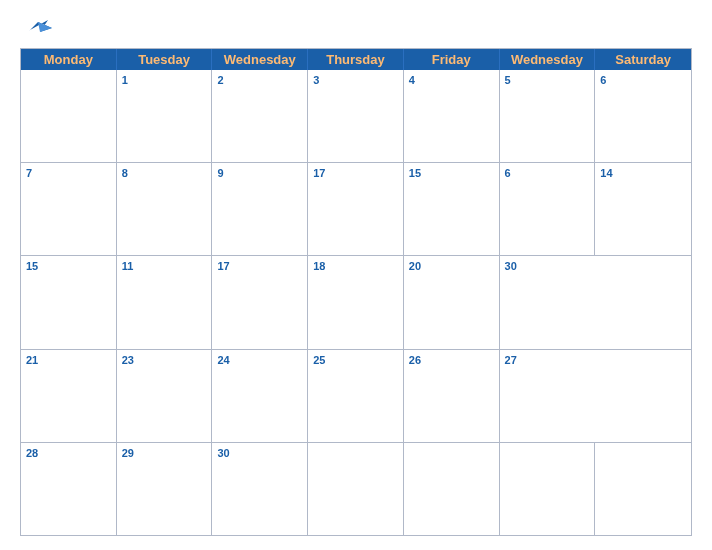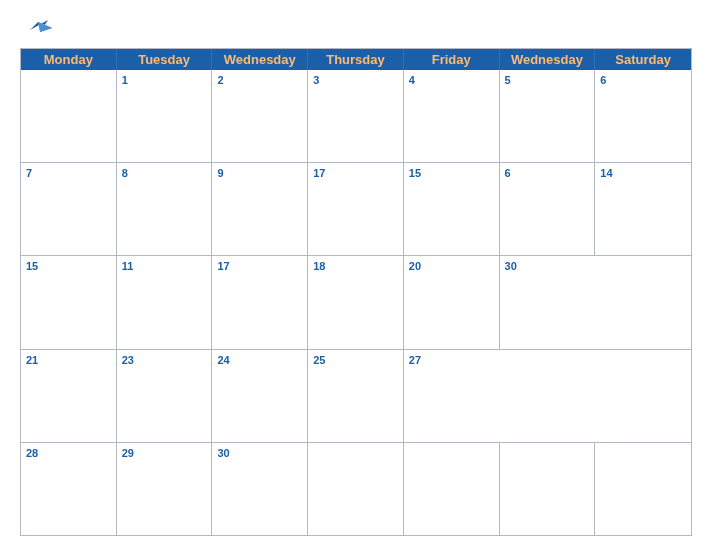--- a/index.html
+++ b/index.html
@@ -201,20 +201,23 @@
           <div class="cal-day">
             <span class="day-number has-date">23</span>
           </div>
           <div class="cal-day">
             <span class="day-number has-date">24</span>
           </div>
           <div class="cal-day">
             <span class="day-number has-date">25</span>
           </div>
           <div class="cal-day">
+            <span class="day-number has-date">26</span>
+          </div>
+          <div class="cal-day">
             <span class="day-number has-date">27</span>
           </div>
         </div>
         <div class="cal-week">
           <div class="cal-day">
             <span class="day-number has-date">28</span>
           </div>
           <div class="cal-day">
             <span class="day-number has-date">29</span>
           </div>

